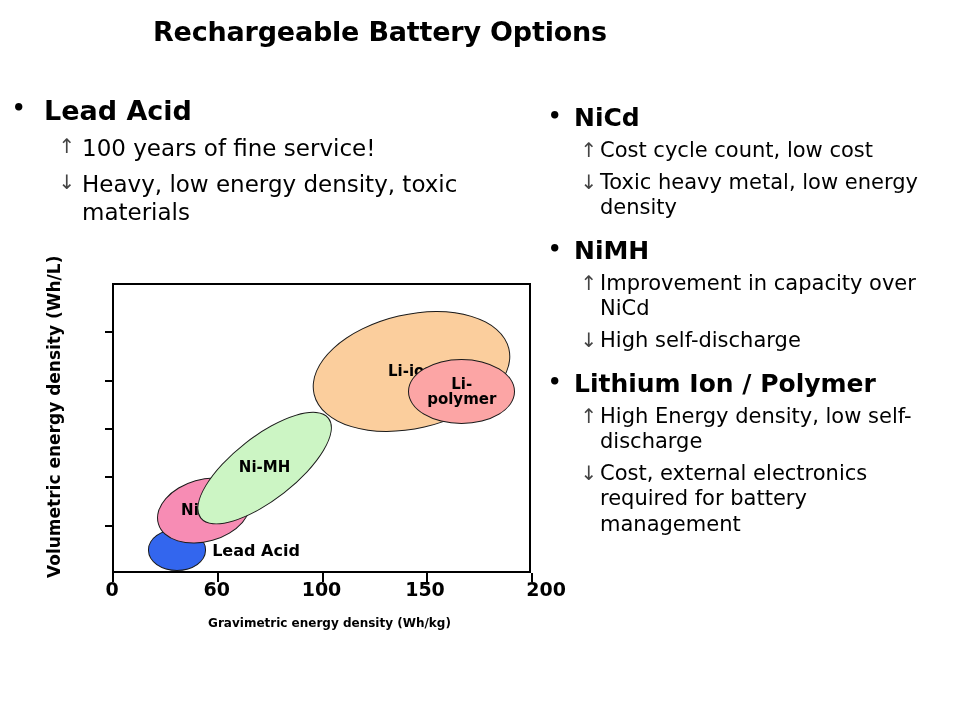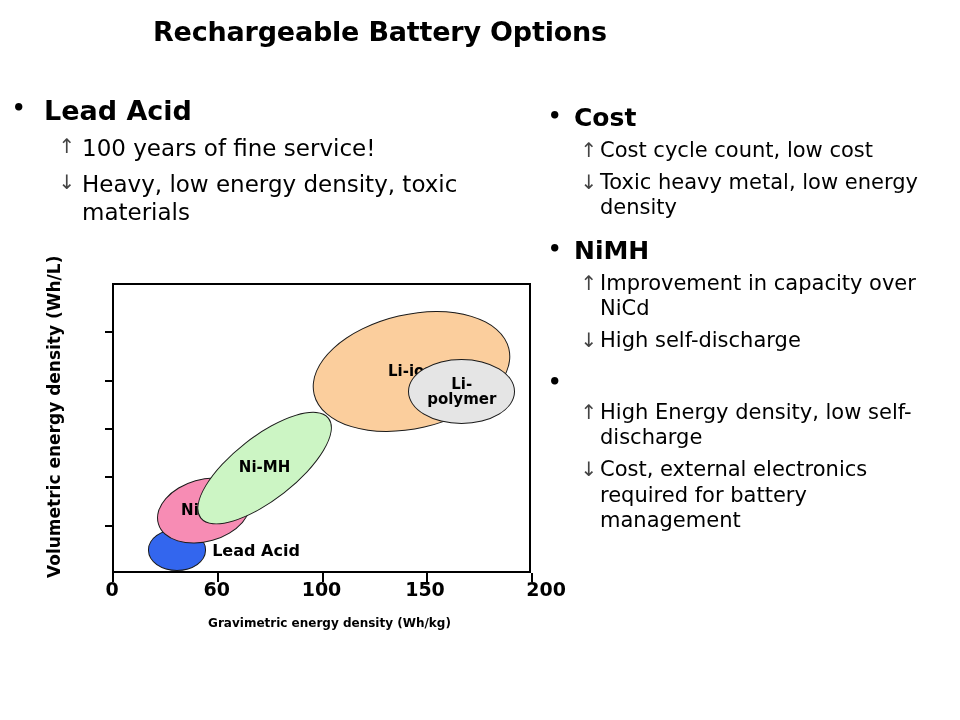--- a/index.html
+++ b/index.html
@@ -203,21 +203,21 @@
     <span class="arrow">↓</span>
     <span class="txt">Heavy, low energy density, toxic materials</span>
   </div>
 </div>
 
 <div id="right-column">
 
   <div class="topic">
     <div class="topic-head">
       <span class="dot">•</span>
-      <span>Cost</span>
+      <span>NiCd</span>
     </div>
     <div class="sub">
       <span class="arrow">↑</span>
       <span class="txt">Cost cycle count, low cost</span>
     </div>
     <div class="sub">
       <span class="arrow">↓</span>
       <span class="txt">Toxic heavy metal, low energy density</span>
     </div>
   </div>
@@ -233,20 +233,21 @@
     </div>
     <div class="sub">
       <span class="arrow">↓</span>
       <span class="txt">High self-discharge</span>
     </div>
   </div>
 
   <div class="topic">
     <div class="topic-head">
       <span class="dot">•</span>
+      <span>Lithium Ion / Polymer</span>
     </div>
     <div class="sub">
       <span class="arrow">↑</span>
       <span class="txt">High Energy density, low self-discharge</span>
     </div>
     <div class="sub">
       <span class="arrow">↓</span>
       <span class="txt">Cost, external electronics required for battery management</span>
     </div>
   </div>
@@ -281,19 +282,19 @@
         <div class="outside-label" style="left: 98.18px; top: 255.867px;">Lead Acid</div>
         <div class="blob" style="left: 41.9px; top: 194.3px; width: 96.37px; height: 62.8333px; background: rgb(247, 140, 180); border-color: rgb(26, 26, 26); transform: rotate(-16deg);">
           <span class="blob-label" style="transform: rotate(16deg);">Ni-Cd</span>
         </div>
         <div class="blob" style="left: 69.135px; top: 150.8px; width: 163.41px; height: 63.8px; background: rgb(204, 245, 196); border-color: rgb(26, 26, 26); transform: rotate(-38deg);">
           <span class="blob-label" style="transform: rotate(38deg);">Ni-MH</span>
         </div>
         <div class="blob" style="left: 196.93px; top: 29px; width: 201.12px; height: 115.033px; background: rgb(251, 206, 157); border-color: rgb(26, 26, 26); transform: rotate(-13deg);">
           <span class="blob-label" style="transform: rotate(13deg);">Li-ion</span>
         </div>
-        <div class="blob" style="left: 294.347px; top: 74.4333px; width: 106.845px; height: 64.7667px; background: #e5e5e5; border-color: rgb(26, 26, 26); transform: rotate(0deg);">
+        <div class="blob" style="left: 294.347px; top: 74.4333px; width: 106.845px; height: 64.7667px; background: #fca5a5; border-color: rgb(26, 26, 26); transform: rotate(0deg);">
           <span class="blob-label" style="transform: rotate(0deg);">Li-
 polymer</span>
         </div>
       </div>
   </div>
 </div>
 
 </body></html>

